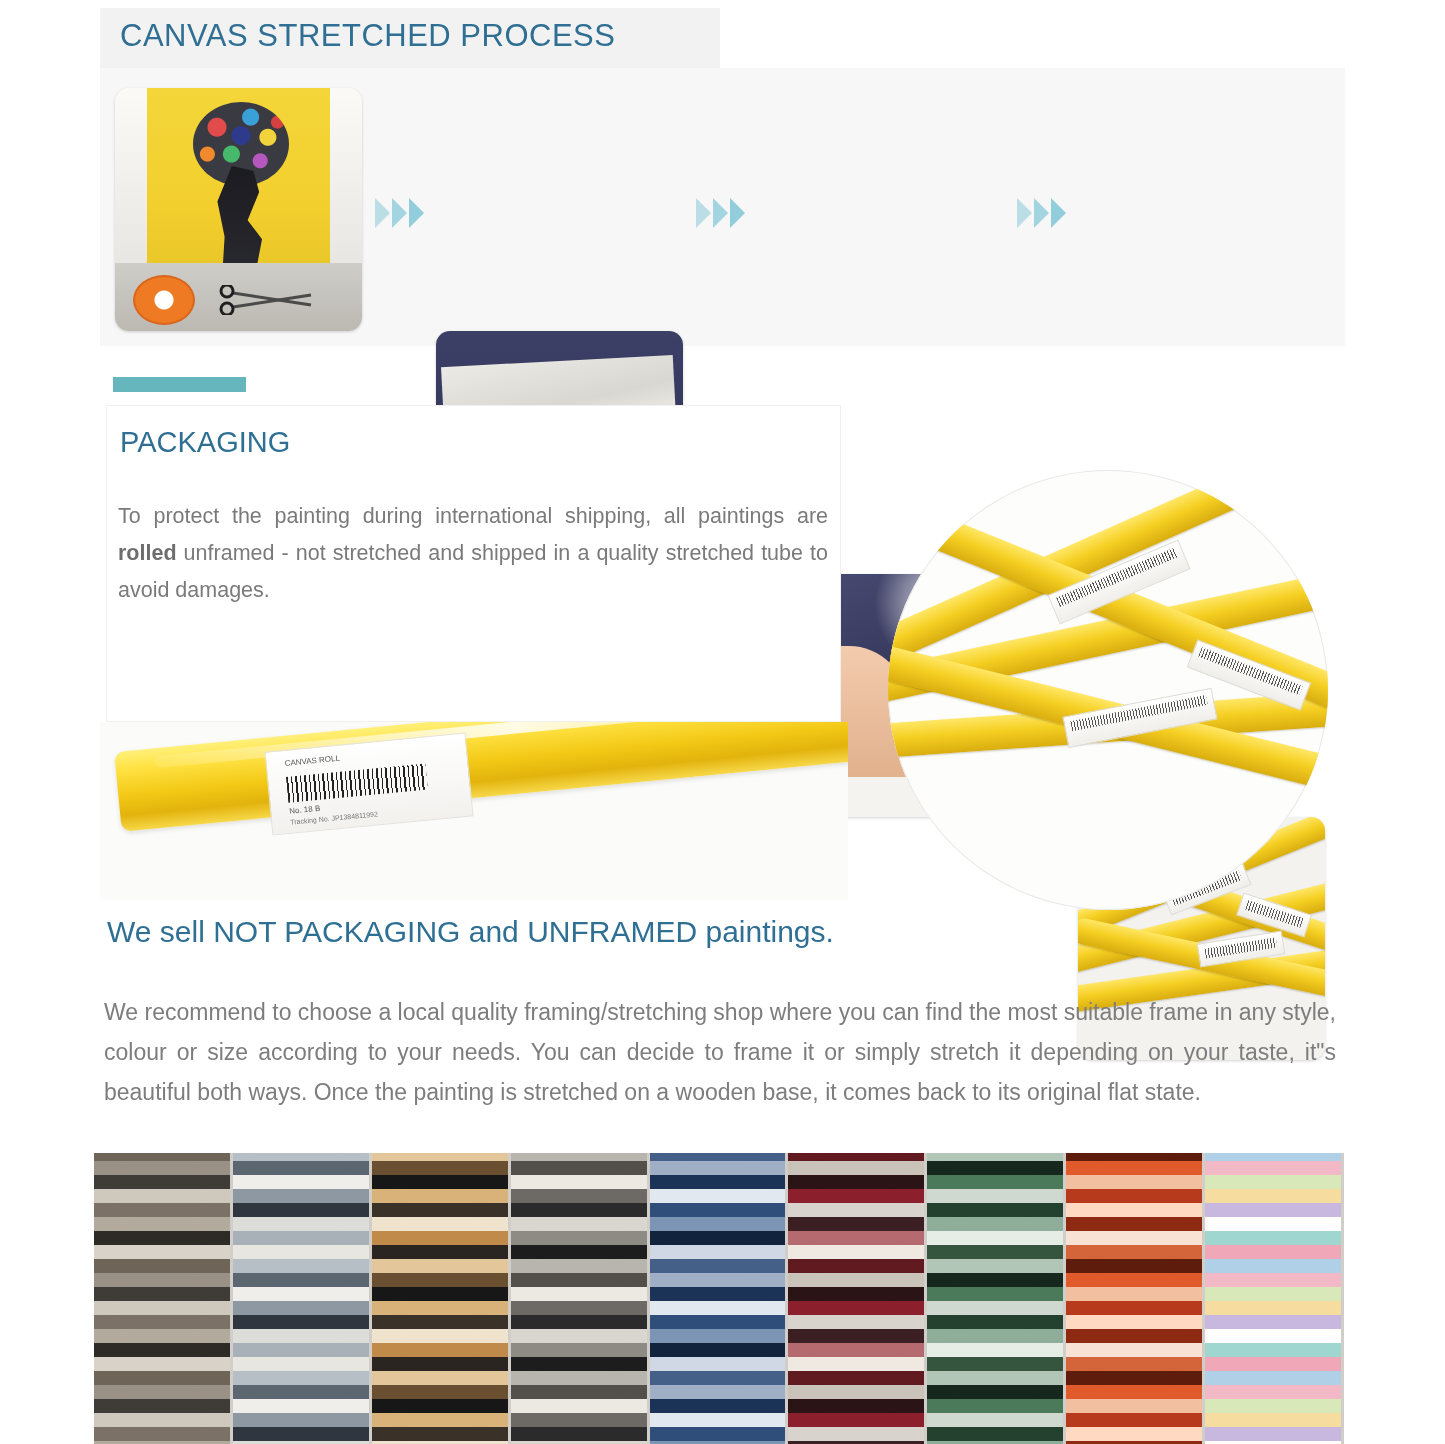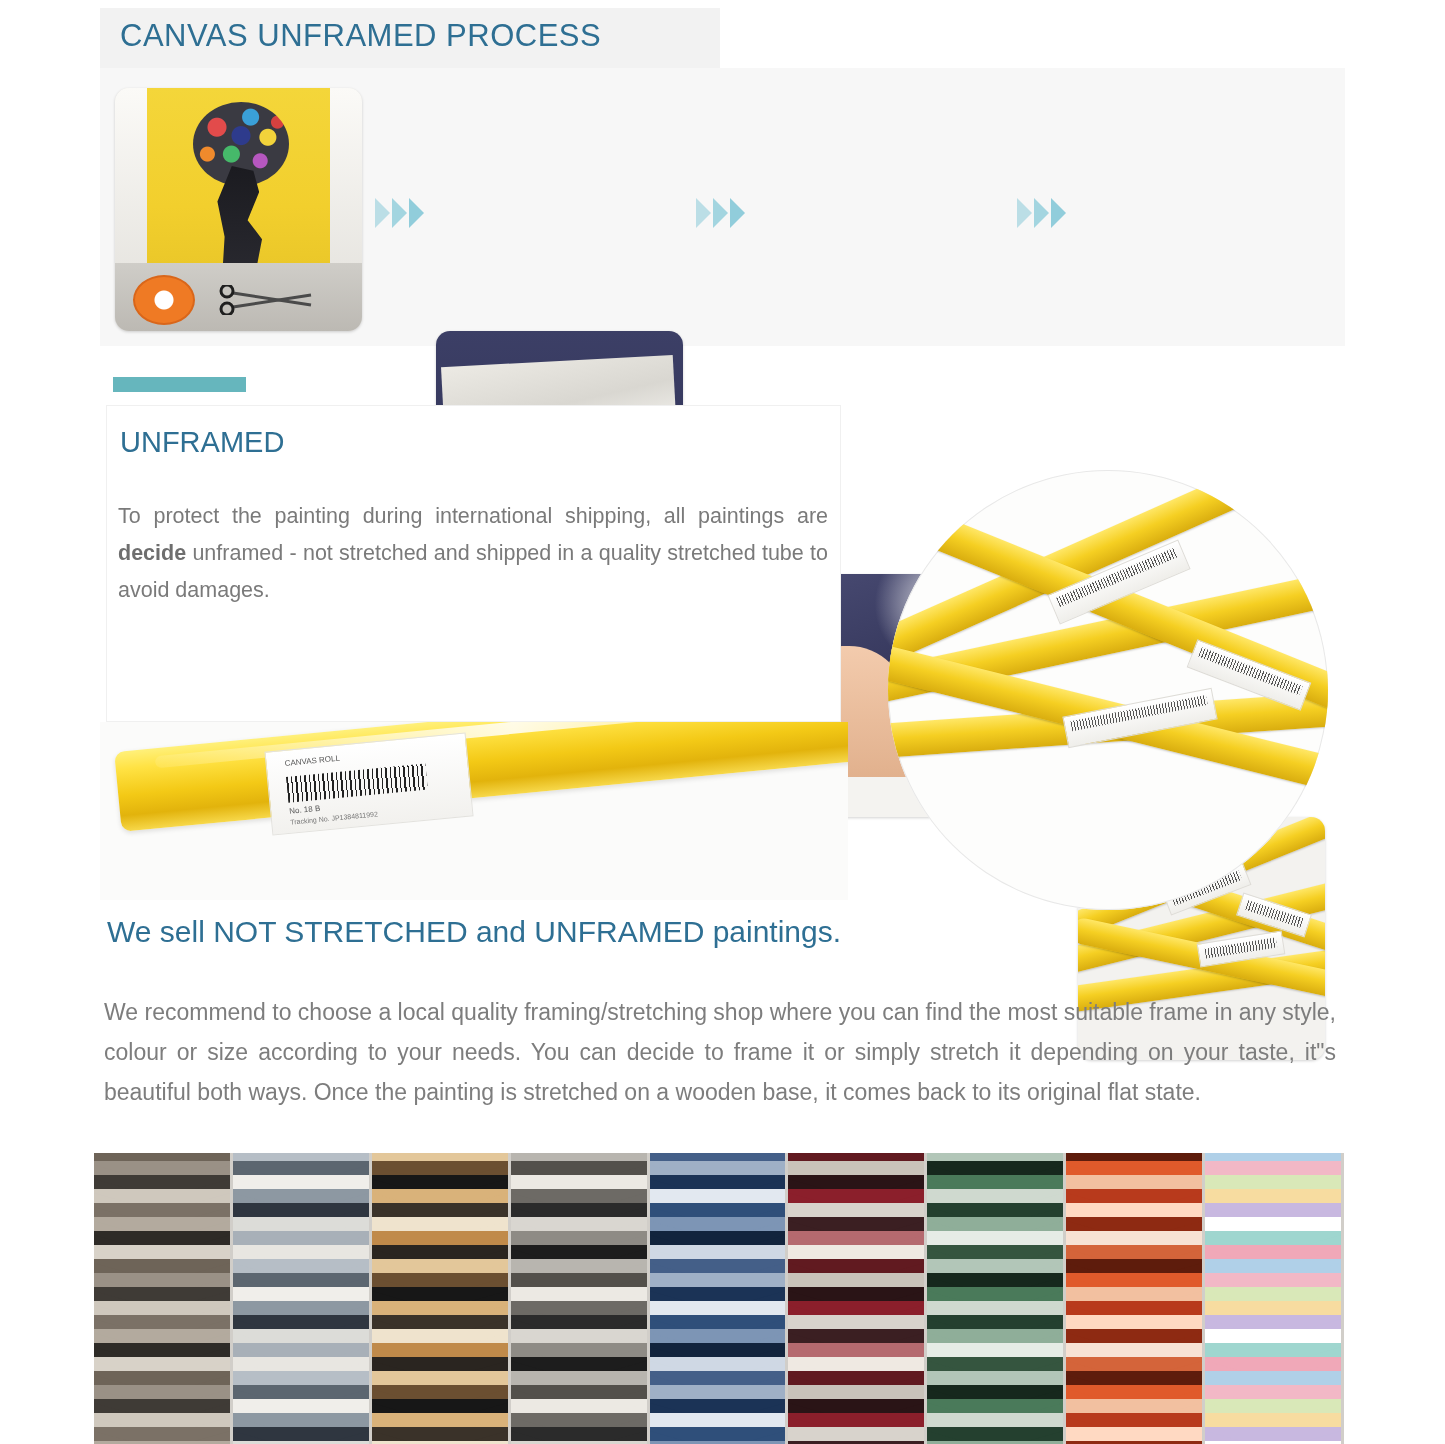--- a/index.html
+++ b/index.html
@@ -344,21 +344,21 @@
   }
   .chev::before { left: 0; transform: skewY(16deg); transform-origin: left center;}
   .chev::after  { right: 0; transform: skewY(-16deg); transform-origin: right center;}
 </style>
 </head>
 <body>
 
 <div class="page">
 
   <div class="header-band"></div>
-  <div class="header-title">CANVAS UNFRAMED PROCESS</div>
+  <div class="header-title">CANVAS STRETCHED PROCESS</div>
 
   <div class="process-strip"></div>
 
   <div class="proc-item proc-1 ph1">
     <div class="paper"></div>
     <div class="canvasart">
       <div class="hair"></div>
       <div class="figure"></div>
     </div>
     <div class="strip-left"></div>
@@ -415,23 +415,23 @@
     <div class="tube-y" style="left:-20px; top:70px; width:310px; transform:rotate(18deg);"></div>
     <div class="tube-y" style="left:-10px; top:130px; width:300px; transform:rotate(12deg);"></div>
     <div class="tube-label" style="left:86px; top:60px; width:84px; transform:rotate(-21deg);"></div>
     <div class="tube-label" style="left:120px; top:120px; width:84px; transform:rotate(-9deg);"></div>
     <div class="tube-label" style="left:160px; top:86px; width:70px; transform:rotate(18deg);"></div>
   </div>
 
   <div class="teal-bar"></div>
 
   <div class="pack-card"></div>
-  <div class="pack-title">UNFRAMED</div>
+  <div class="pack-title">PACKAGING</div>
   <div class="pack-body">
-    <span>To protect the painting during international shipping, all paintings are </span><b>decide</b><span> unframed - not stretched and shipped in a quality stretched tube to avoid damages.</span>
+    <span>To protect the painting during international shipping, all paintings are </span><b>rolled</b><span> unframed - not stretched and shipped in a quality stretched tube to avoid damages.</span>
   </div>
 
   <div class="circle-photo">
     <div class="tube-y" style="left:-40px; top:60px; width:520px; height:34px; transform:rotate(-24deg);"></div>
     <div class="tube-y" style="left:-60px; top:150px; width:560px; height:34px; transform:rotate(-12deg);"></div>
     <div class="tube-y" style="left:-50px; top:238px; width:540px; height:34px; transform:rotate(-4deg);"></div>
     <div class="tube-y" style="left:-30px; top:120px; width:530px; height:34px; transform:rotate(22deg);"></div>
     <div class="tube-y" style="left:-20px; top:236px; width:520px; height:34px; transform:rotate(14deg);"></div>
     <div class="tube-label" style="left:160px; top:96px; width:140px; height:30px; transform:rotate(-23deg);"></div>
     <div class="tube-label" style="left:176px; top:232px; width:150px; height:30px; transform:rotate(-11deg);"></div>
@@ -443,21 +443,21 @@
         <div class="gloss"></div>
       </div>
   </div>
   <div class="long-label">
     <div class="ltxt1">CANVAS ROLL</div>
     <div class="bars"></div>
     <div class="ltxt2">No. 18 B</div>
     <div class="ltxt3">Tracking No.  JP1384811992</div>
   </div>
 
-  <div class="headline">We sell NOT STRETCHED and  UNFRAMED paintings.</div>
+  <div class="headline">We sell NOT PACKAGING and  UNFRAMED paintings.</div>
 
   <div class="paragraph">We recommend to choose a local quality framing/stretching shop where you can find the most suitable frame in any style, colour or size according to your needs. You can decide to frame it or simply stretch it depending on your taste, it"s beautiful both ways. Once the painting is stretched on a wooden base, it comes back to its original flat state.</div>
 
   <div class="frames-photo" id="frames-photo">
       <div class="frame-col">
         <div class="chev" style="background: rgb(110, 100, 88); top: -6px;"></div>
         <div class="chev" style="background: rgb(154, 145, 134); top: 8px;"></div>
         <div class="chev" style="background: rgb(63, 59, 54); top: 22px;"></div>
         <div class="chev" style="background: rgb(207, 200, 189); top: 36px;"></div>
         <div class="chev" style="background: rgb(123, 113, 102); top: 50px;"></div>

